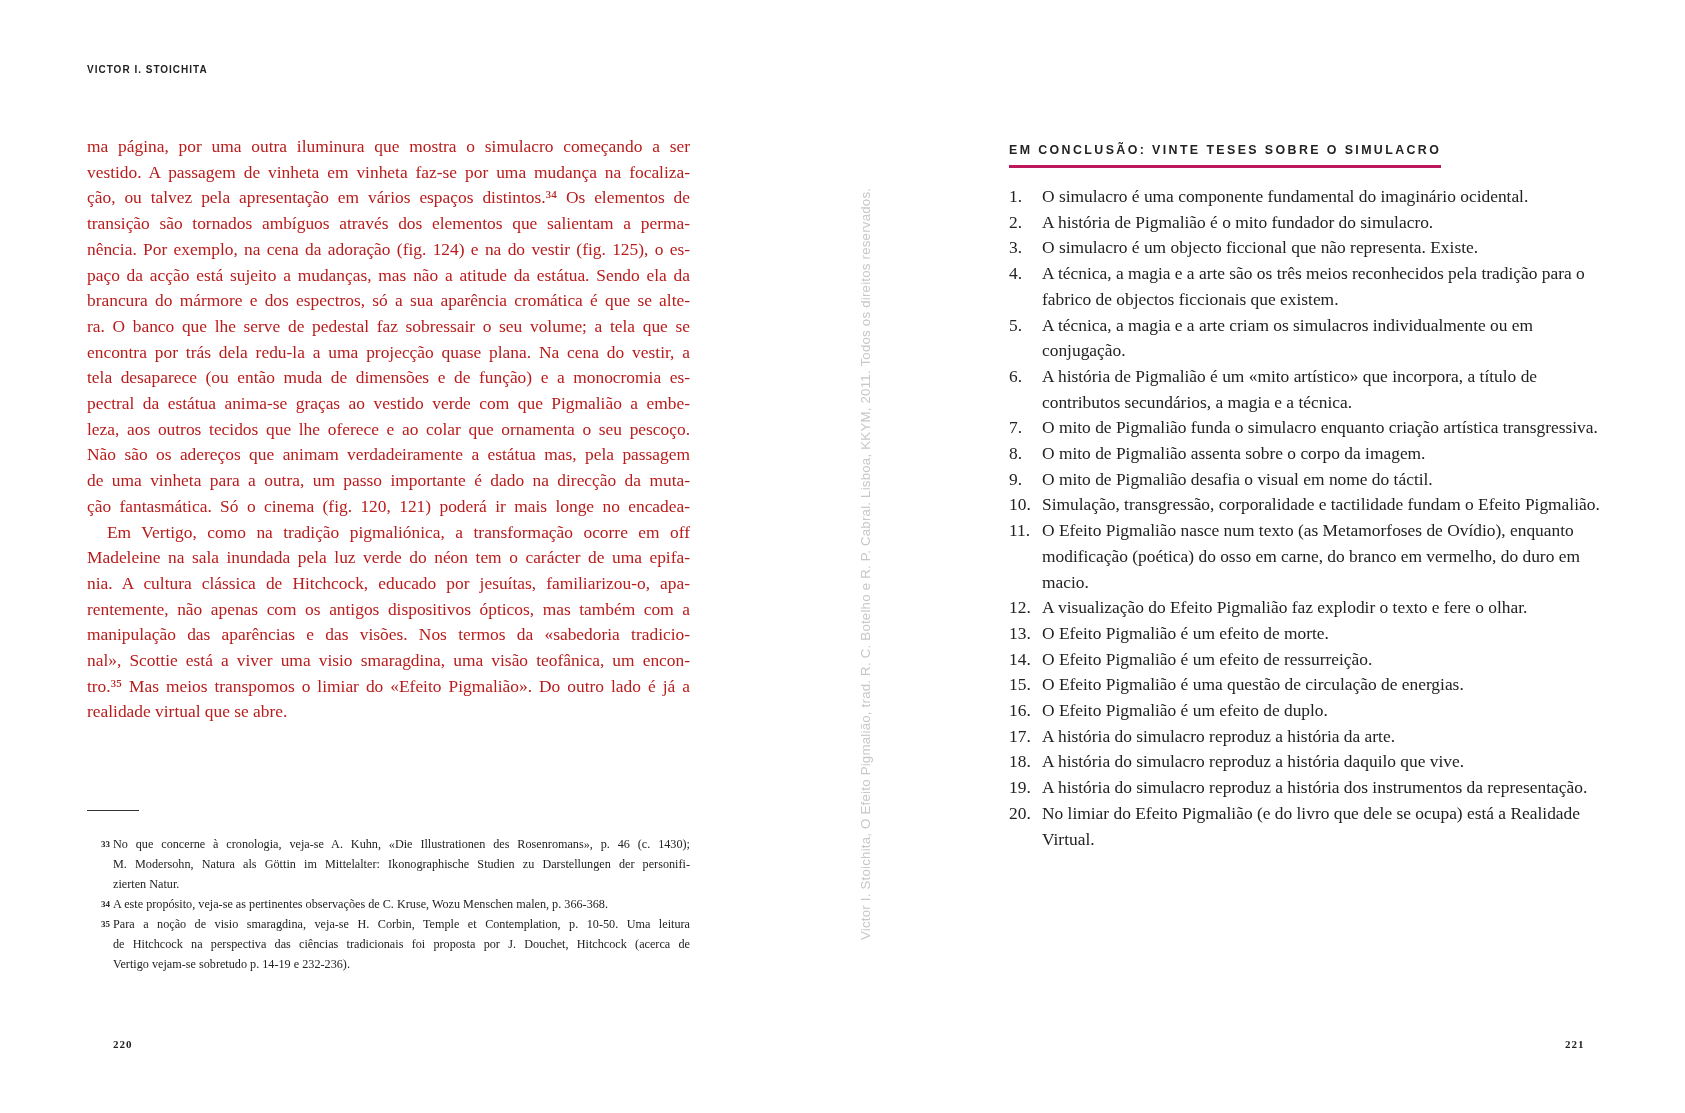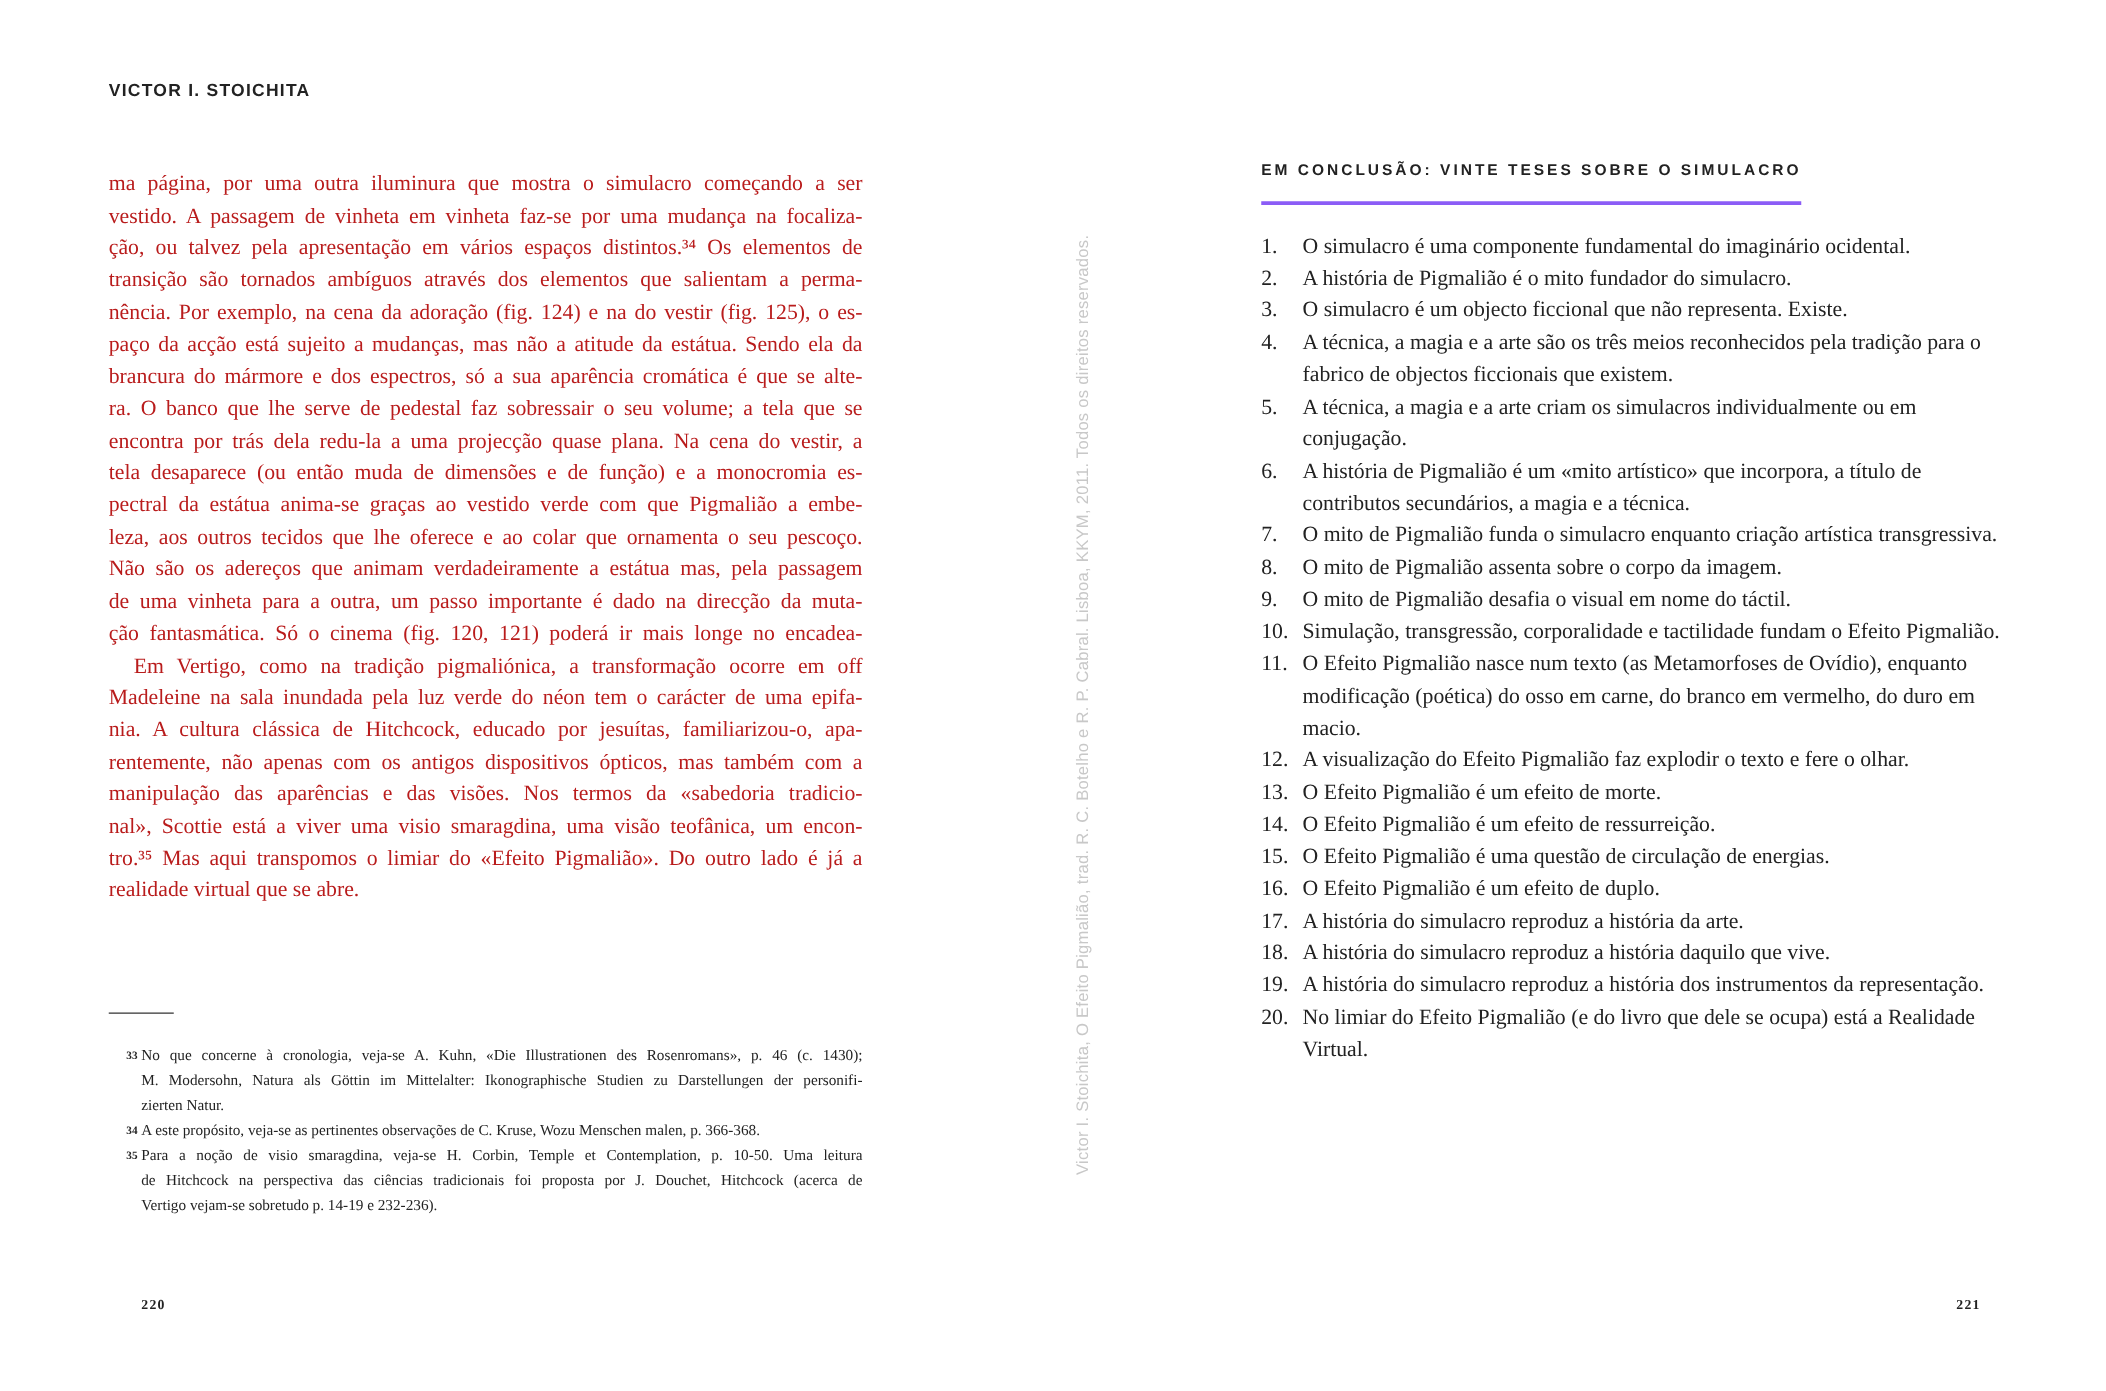--- a/index.html
+++ b/index.html
@@ -7,21 +7,21 @@
       width: 1685px; height: 1113px; background: #ffffff; position: relative;
       font-family: "Liberation Serif", "DejaVu Serif", serif; color: #1e1e1e;
       overflow: hidden;
     }
     .page-left { position: absolute; left: 0; top: 0; width: 842px; height: 1113px; }
     .page-right { position: absolute; left: 842px; top: 0; width: 843px; height: 1113px; }
 
     .running-head {
       position: absolute; left: 87px; top: 64px;
       font-family: "Liberation Sans", "DejaVu Sans", sans-serif;
-      font-size: 14px; font-weight: bold; letter-spacing: 1px; color: #222;
+      font-size: 10px; font-weight: bold; letter-spacing: 1px; color: #222;
     }
     .body-text {
       position: absolute; left: 87px; top: 134px; width: 603px;
       font-size: 17.4px; line-height: 25.7px; text-align: justify; color: #b91c1c;
     }
     .body-text p { margin: 0; }
     .body-text .line { display: block; text-align: justify; text-align-last: justify; white-space: nowrap; }
     .body-text .line.last { text-align-last: left; }
 
     .fn-rule { position: absolute; left: 87px; top: 810px; width: 52px; height: 1px; background: #333; }
@@ -43,24 +43,24 @@
     .page-number.right { left: 723px; }
 
     .watermark {
       position: absolute; left: 858px; top: 940px;
       transform-origin: 0 0; transform: rotate(-90deg);
       font-family: "Liberation Sans", "DejaVu Sans", sans-serif;
       font-size: 13.3px; color: #c8c8c8; white-space: nowrap; letter-spacing: 0.2px;
     }
 
     .section-title {
-      position: absolute; left: 167px; top: 129px;
+      position: absolute; left: 167px; top: 143px;
       font-family: "Liberation Sans", "DejaVu Sans", sans-serif;
       font-size: 12.4px; font-weight: bold; letter-spacing: 2.4px; color: #222;
-      padding-bottom: 18px; border-bottom: 3px solid #8b5cf6;
+      padding-bottom: 8px; border-bottom: 3px solid #be185d;
     }
     .theses {
       position: absolute; left: 167px; top: 184px; width: 600px;
       list-style: none; margin: 0; padding: 0;
       font-size: 17.4px; line-height: 25.7px; color: #222;
     }
     .theses li { position: relative; padding-left: 33px; }
     .theses .num { position: absolute; left: 0; top: 0; }
   </style>
 </head>
@@ -87,21 +87,21 @@
       <span class="line">de uma vinheta para a outra, um passo importante é dado na direcção da muta-</span>
       <span class="line">ção fantasmática. Só o cinema (fig. 120, 121) poderá ir mais longe no encadea-</span>
     </p>
     <p>
       <span class="line" style="padding-left:20px;">Em Vertigo, como na tradição pigmaliónica, a transformação ocorre em off</span>
       <span class="line">Madeleine na sala inundada pela luz verde do néon tem o carácter de uma epifa-</span>
       <span class="line">nia. A cultura clássica de Hitchcock, educado por jesuítas, familiarizou-o, apa-</span>
       <span class="line">rentemente, não apenas com os antigos dispositivos ópticos, mas também com a</span>
       <span class="line">manipulação das aparências e das visões. Nos termos da «sabedoria tradicio-</span>
       <span class="line">nal», Scottie está a viver uma visio smaragdina, uma visão teofânica, um encon-</span>
-      <span class="line">tro.³⁵ Mas aqui transpomos o limiar do «Efeito Pigmalião». Do outro lado é já a</span>
+      <span class="line">tro.³⁵ Mas meios transpomos o limiar do «Efeito Pigmalião». Do outro lado é já a</span>
       <span class="line last">realidade virtual que se abre.</span>
     </p>
   </div>
 
   <div class="fn-rule"></div>
 
   <div class="footnotes">
     <div class="fn">
       <span class="fn-num">33</span>
       <span class="fn-line">No que concerne à cronologia, veja-se A. Kuhn, «Die Illustrationen des Rosenromans», p. 46 (c. 1430);</span>

